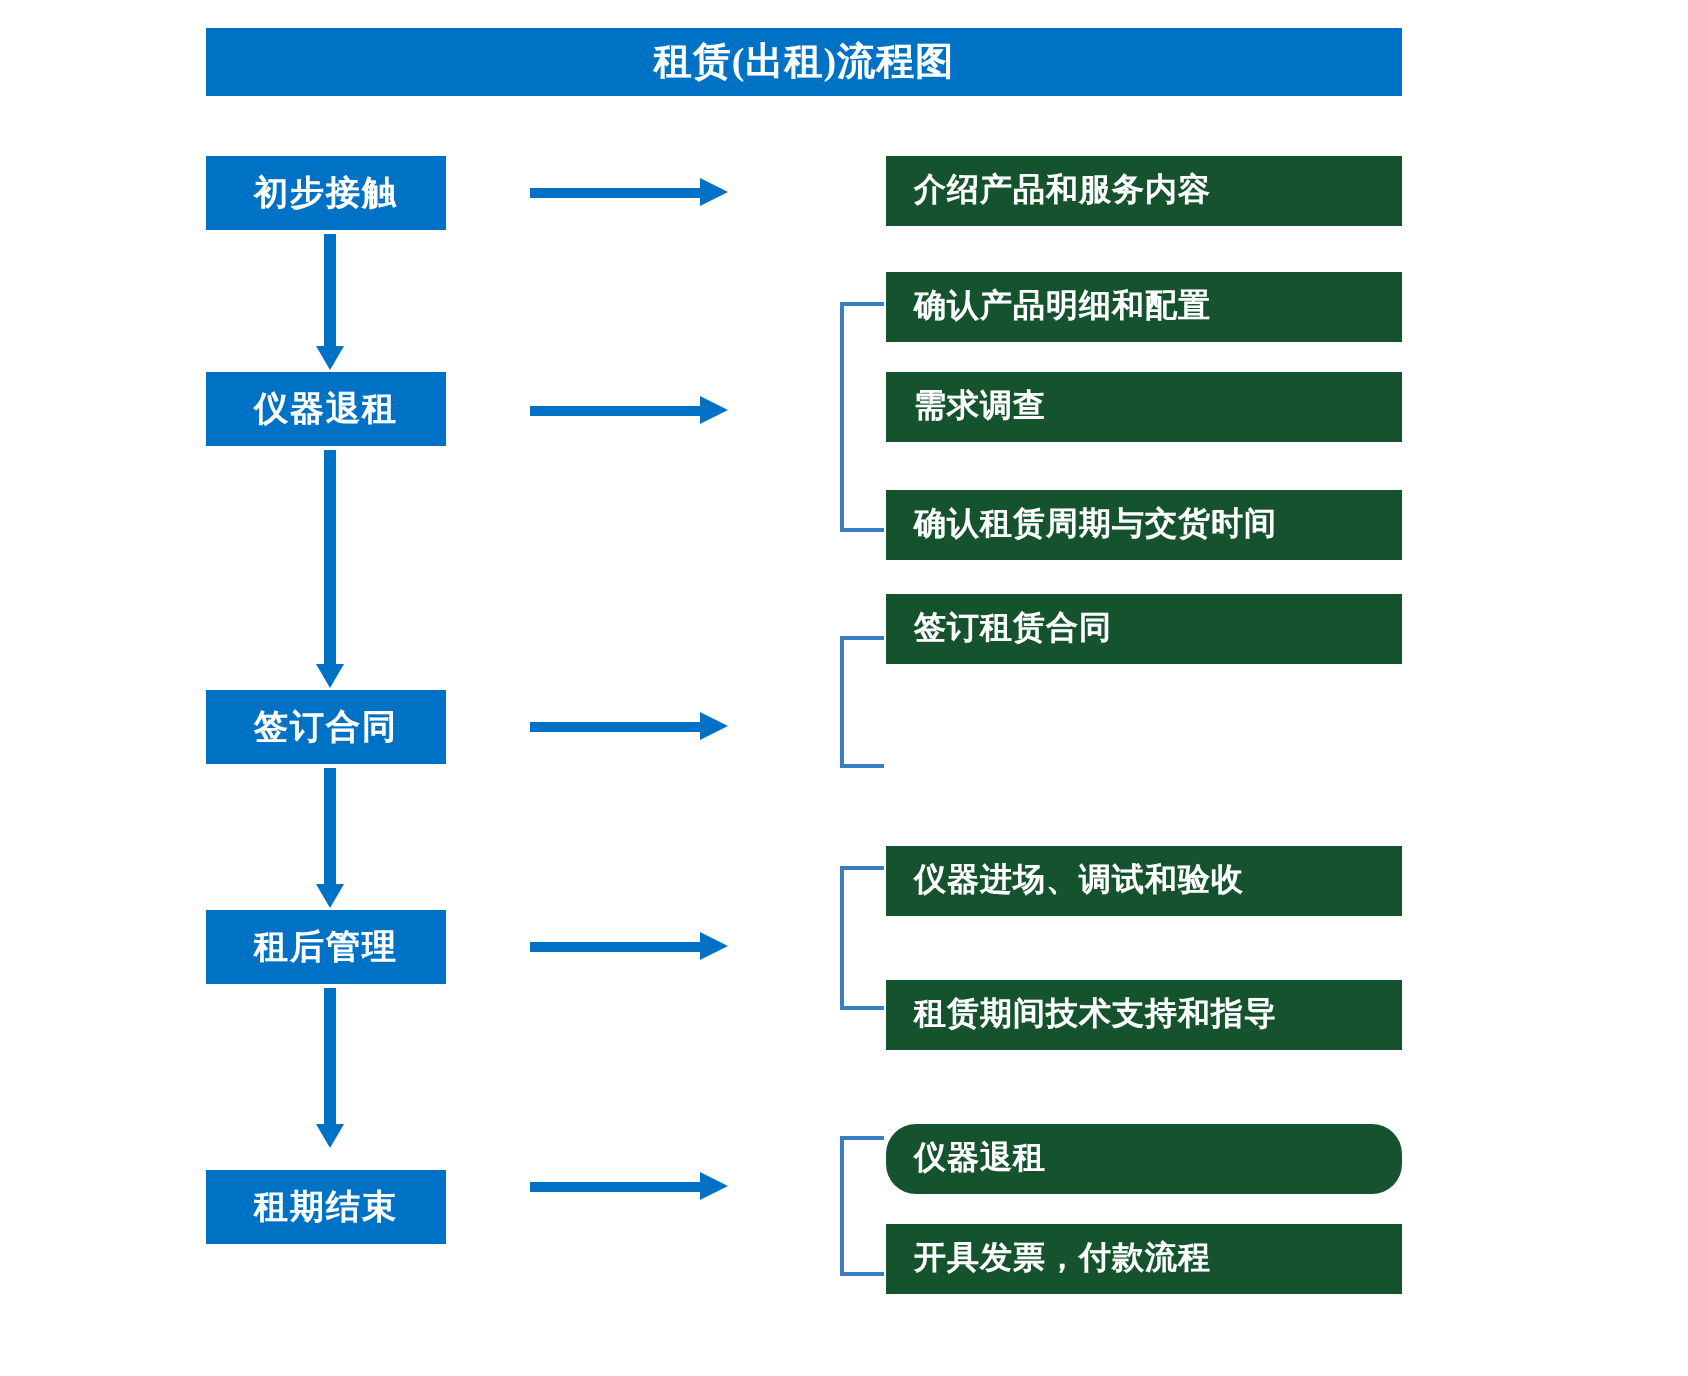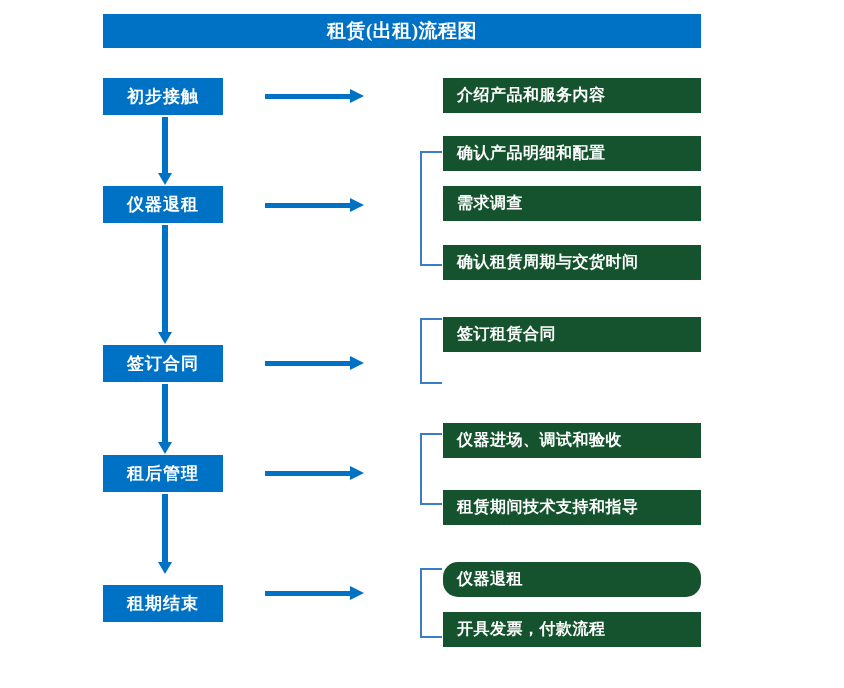--- a/index.html
+++ b/index.html
@@ -183,19 +183,19 @@
 
   <div class="bracket" style="top:151px; height:115px;"></div>
   <div class="bracket" style="top:318px; height:66px;"></div>
   <div class="bracket" style="top:433px; height:72px;"></div>
   <div class="bracket" style="top:568px; height:70px;"></div>
 
   <div class="detail-box" style="top:78px;">介绍产品和服务内容</div>
   <div class="detail-box" style="top:136px;">确认产品明细和配置</div>
   <div class="detail-box" style="top:186px;">需求调查</div>
   <div class="detail-box" style="top:245px;text-align:center;">确认租赁周期与交货时间</div>
-  <div class="detail-box" style="top:317px;">签订租赁合同</div>
+  <div class="detail-box" style="top:297px;">签订租赁合同</div>
   <div class="detail-box" style="top:423px;">仪器进场、调试和验收</div>
   <div class="detail-box" style="top:490px;font-family:Liberation Serif, serif;">租赁期间技术支持和指导</div>
   <div class="detail-box" style="top:562px;border-radius:15px;">仪器退租</div>
   <div class="detail-box" style="top:612px;">开具发票，付款流程</div>
 
 </div>
 
 </body></html>

